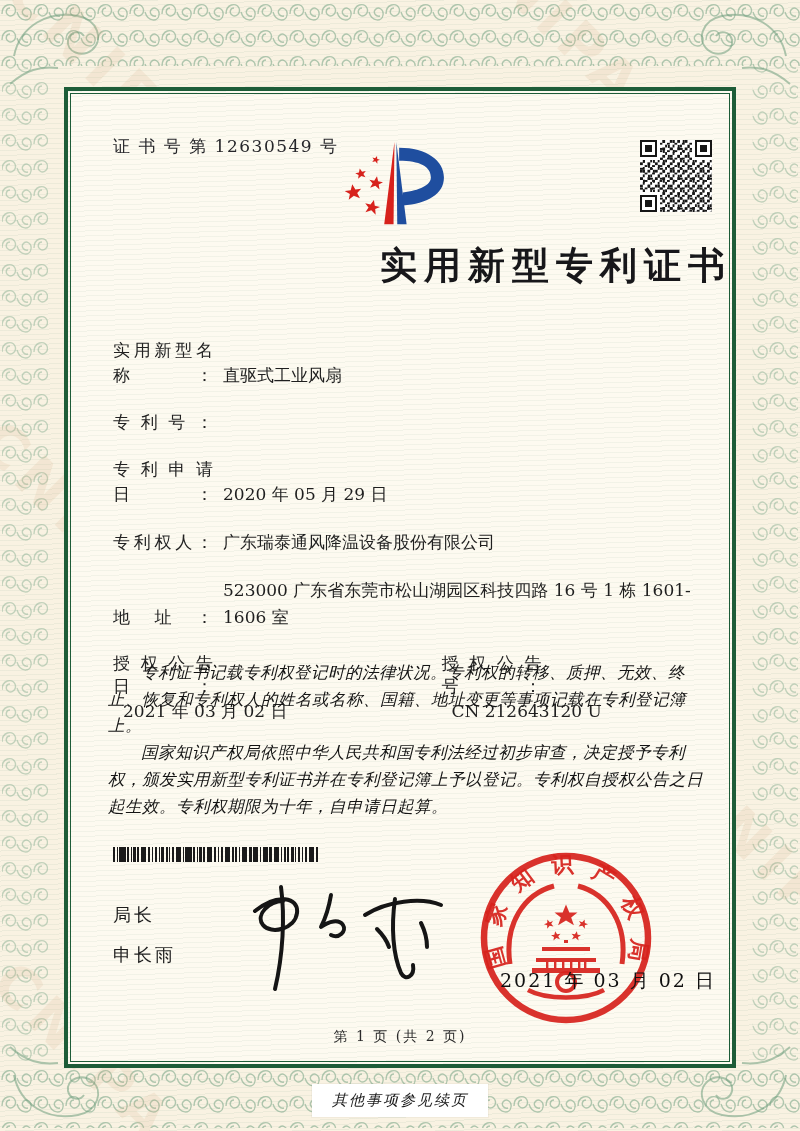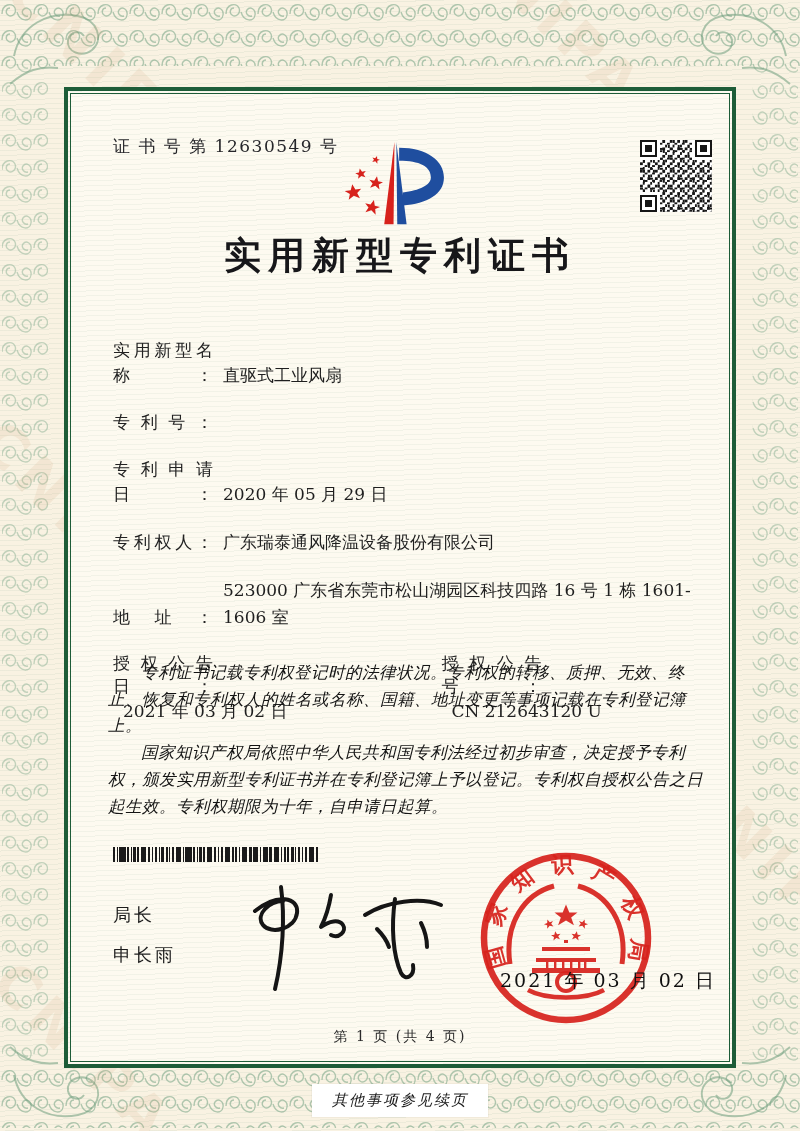--- a/index.html
+++ b/index.html
@@ -18,21 +18,21 @@
     position:absolute;left:64px;top:87px;width:664px;height:973px;z-index:2;
     border:4px solid #1d5c38;
     background:
       repeating-linear-gradient(178deg, rgba(150,181,158,0.11) 0 1px, rgba(0,0,0,0) 1px 5px),
       #fdfaf0;
   }
   .frame::before{content:"";position:absolute;inset:2px;border:1px solid #1d5c38;pointer-events:none;}
   .cert-no{position:absolute;left:45px;top:44px;font-size:17px;letter-spacing:1.5px;color:#26262a;}
   .logo{position:absolute;left:277px;top:46px;}
   .qr{position:absolute;left:572px;top:49px;}
-  .title{position:absolute;left:0;right:0;top:140px;text-align:center;
+  .title{position:absolute;left:0;right:0;top:150px;text-align:right;
          font-size:37px;font-weight:700;letter-spacing:7px;color:#17171a;}
   .fields{position:absolute;left:45px;right:30px;top:247px;font-size:17px;}
   .row{margin-bottom:22px;line-height:25px;display:flex;align-items:flex-end;}
   .f-label{display:inline-block;width:100px;text-align:justify;text-align-last:justify;
            flex:0 0 100px;color:#222;}
   .f-value{margin-left:10px;display:inline-block;max-width:478px;line-height:1.55;}
   .grant{display:flex;margin-top:14px;text-decoration:underline;}
   .grant .g2{margin-left:54px;}
   .body-text{position:absolute;left:40px;top:569px;width:604px;
              font-style:italic;font-size:16.5px;line-height:1.62;letter-spacing:0.5px;color:#141414;}
@@ -220,17 +220,17 @@
       </g>
       <defs>
         <path id="sealArc" d="M26.2,113.9 A66,66 0 1 1 145.8,113.9" fill="none"></path>
       </defs>
       <text font-size="22" font-weight="bold" fill="#d7221c" opacity="0.92" font-family="'DejaVu Serif','Liberation Serif',serif">
         <textPath href="#sealArc" startOffset="0" textLength="258" lengthAdjust="spacing">国家知识产权局</textPath>
       </text>
     </svg>
     <div class="seal-date">2021 年 03 月 02 日</div>
 
-    <div class="page-info">第 1 页 (共 4 页)</div>
+    <div class="page-info">第 1 页 (共 2 页)</div>
   </div>
 
   <div class="cont-note">其他事项参见续页</div>
 </div>
 
 </body></html>

